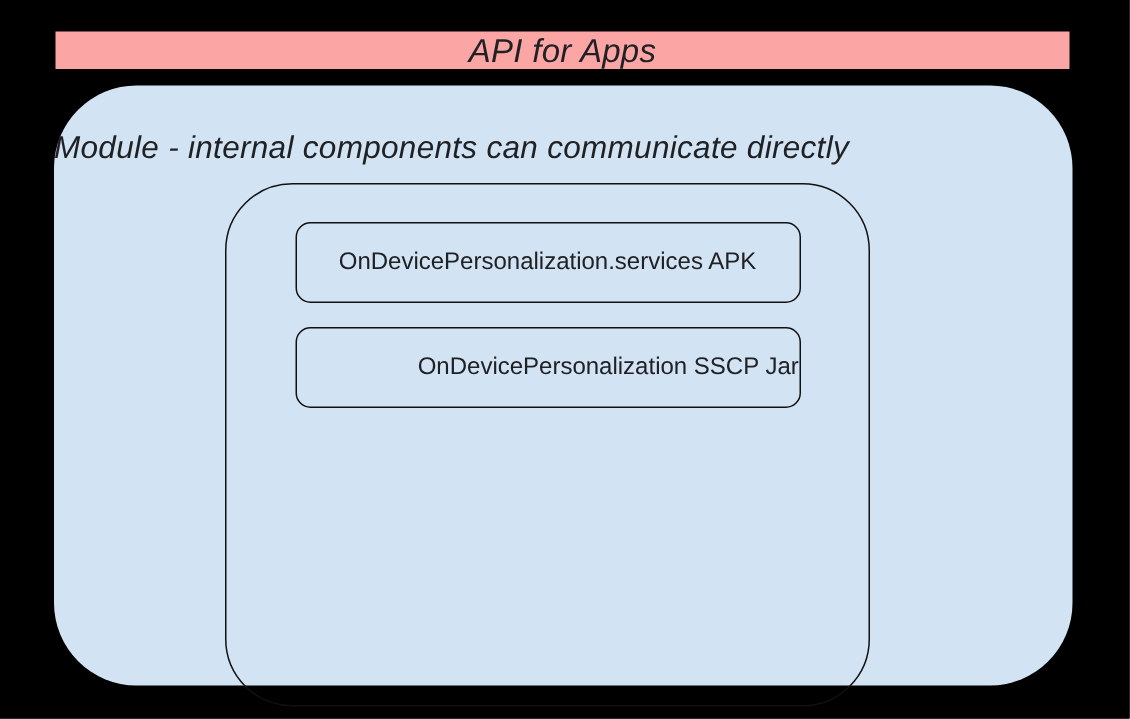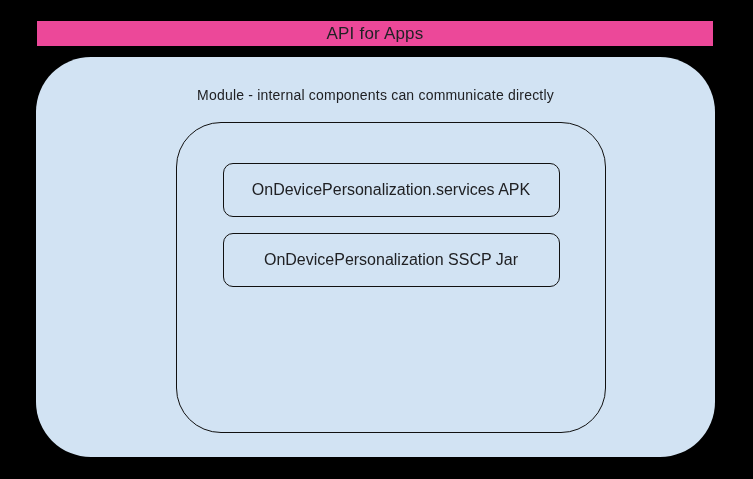--- a/index.html
+++ b/index.html
@@ -14,79 +14,81 @@
     height: 479px;
     background: #000000;
     overflow: hidden;
   }
   .banner {
     position: absolute;
     left: 37px;
     top: 21px;
     width: 676px;
     height: 25px;
-    background: #ec4899;
+    background: #fca5a5;
     display: flex;
     align-items: center;
     justify-content: center;
-    font-size: 17px;
+    font-size: 22px;
     color: #1f2124;
     letter-spacing: 0.2px;
+    font-style: italic;
   }
   .module {
     position: absolute;
     left: 36px;
     top: 57px;
     width: 679px;
     height: 400px;
     background: #d2e3f3;
     border-radius: 55px;
   }
   .module-title {
     position: absolute;
     left: 0;
     top: 30px;
     width: 100%;
-    text-align: center;
-    font-size: 14px;
+    font-size: 21px;
     color: #202124;
     letter-spacing: 0.2px;
+    font-style: italic;
   }
   .inner-group {
     position: absolute;
-    left: 140px;
+    left: 114px;
     top: 65px;
     width: 430px;
-    height: 311px;
+    height: 349px;
     border: 1.3px solid #111111;
     border-radius: 45px;
     box-sizing: border-box;
     display: flex;
     flex-direction: column;
     align-items: center;
     justify-content: flex-start;
-    padding-top: 40px;
+    padding-top: 25px;
   }
   .component-box {
     width: 337px;
     height: 54px;
     border: 1.3px solid #111111;
     border-radius: 10px;
     box-sizing: border-box;
     background: transparent;
     display: flex;
     align-items: center;
     justify-content: center;
     font-size: 16px;
     color: #202124;
     margin-bottom: 16px;
     flex: none;
   }
   .component-box:last-child {
     margin-bottom: 0;
+    justify-content: flex-end;
   }
 </style>
 </head>
 <body>
 
 <div class="stage">
 
   <div class="banner">
     <span>API for Apps</span>
   </div>

